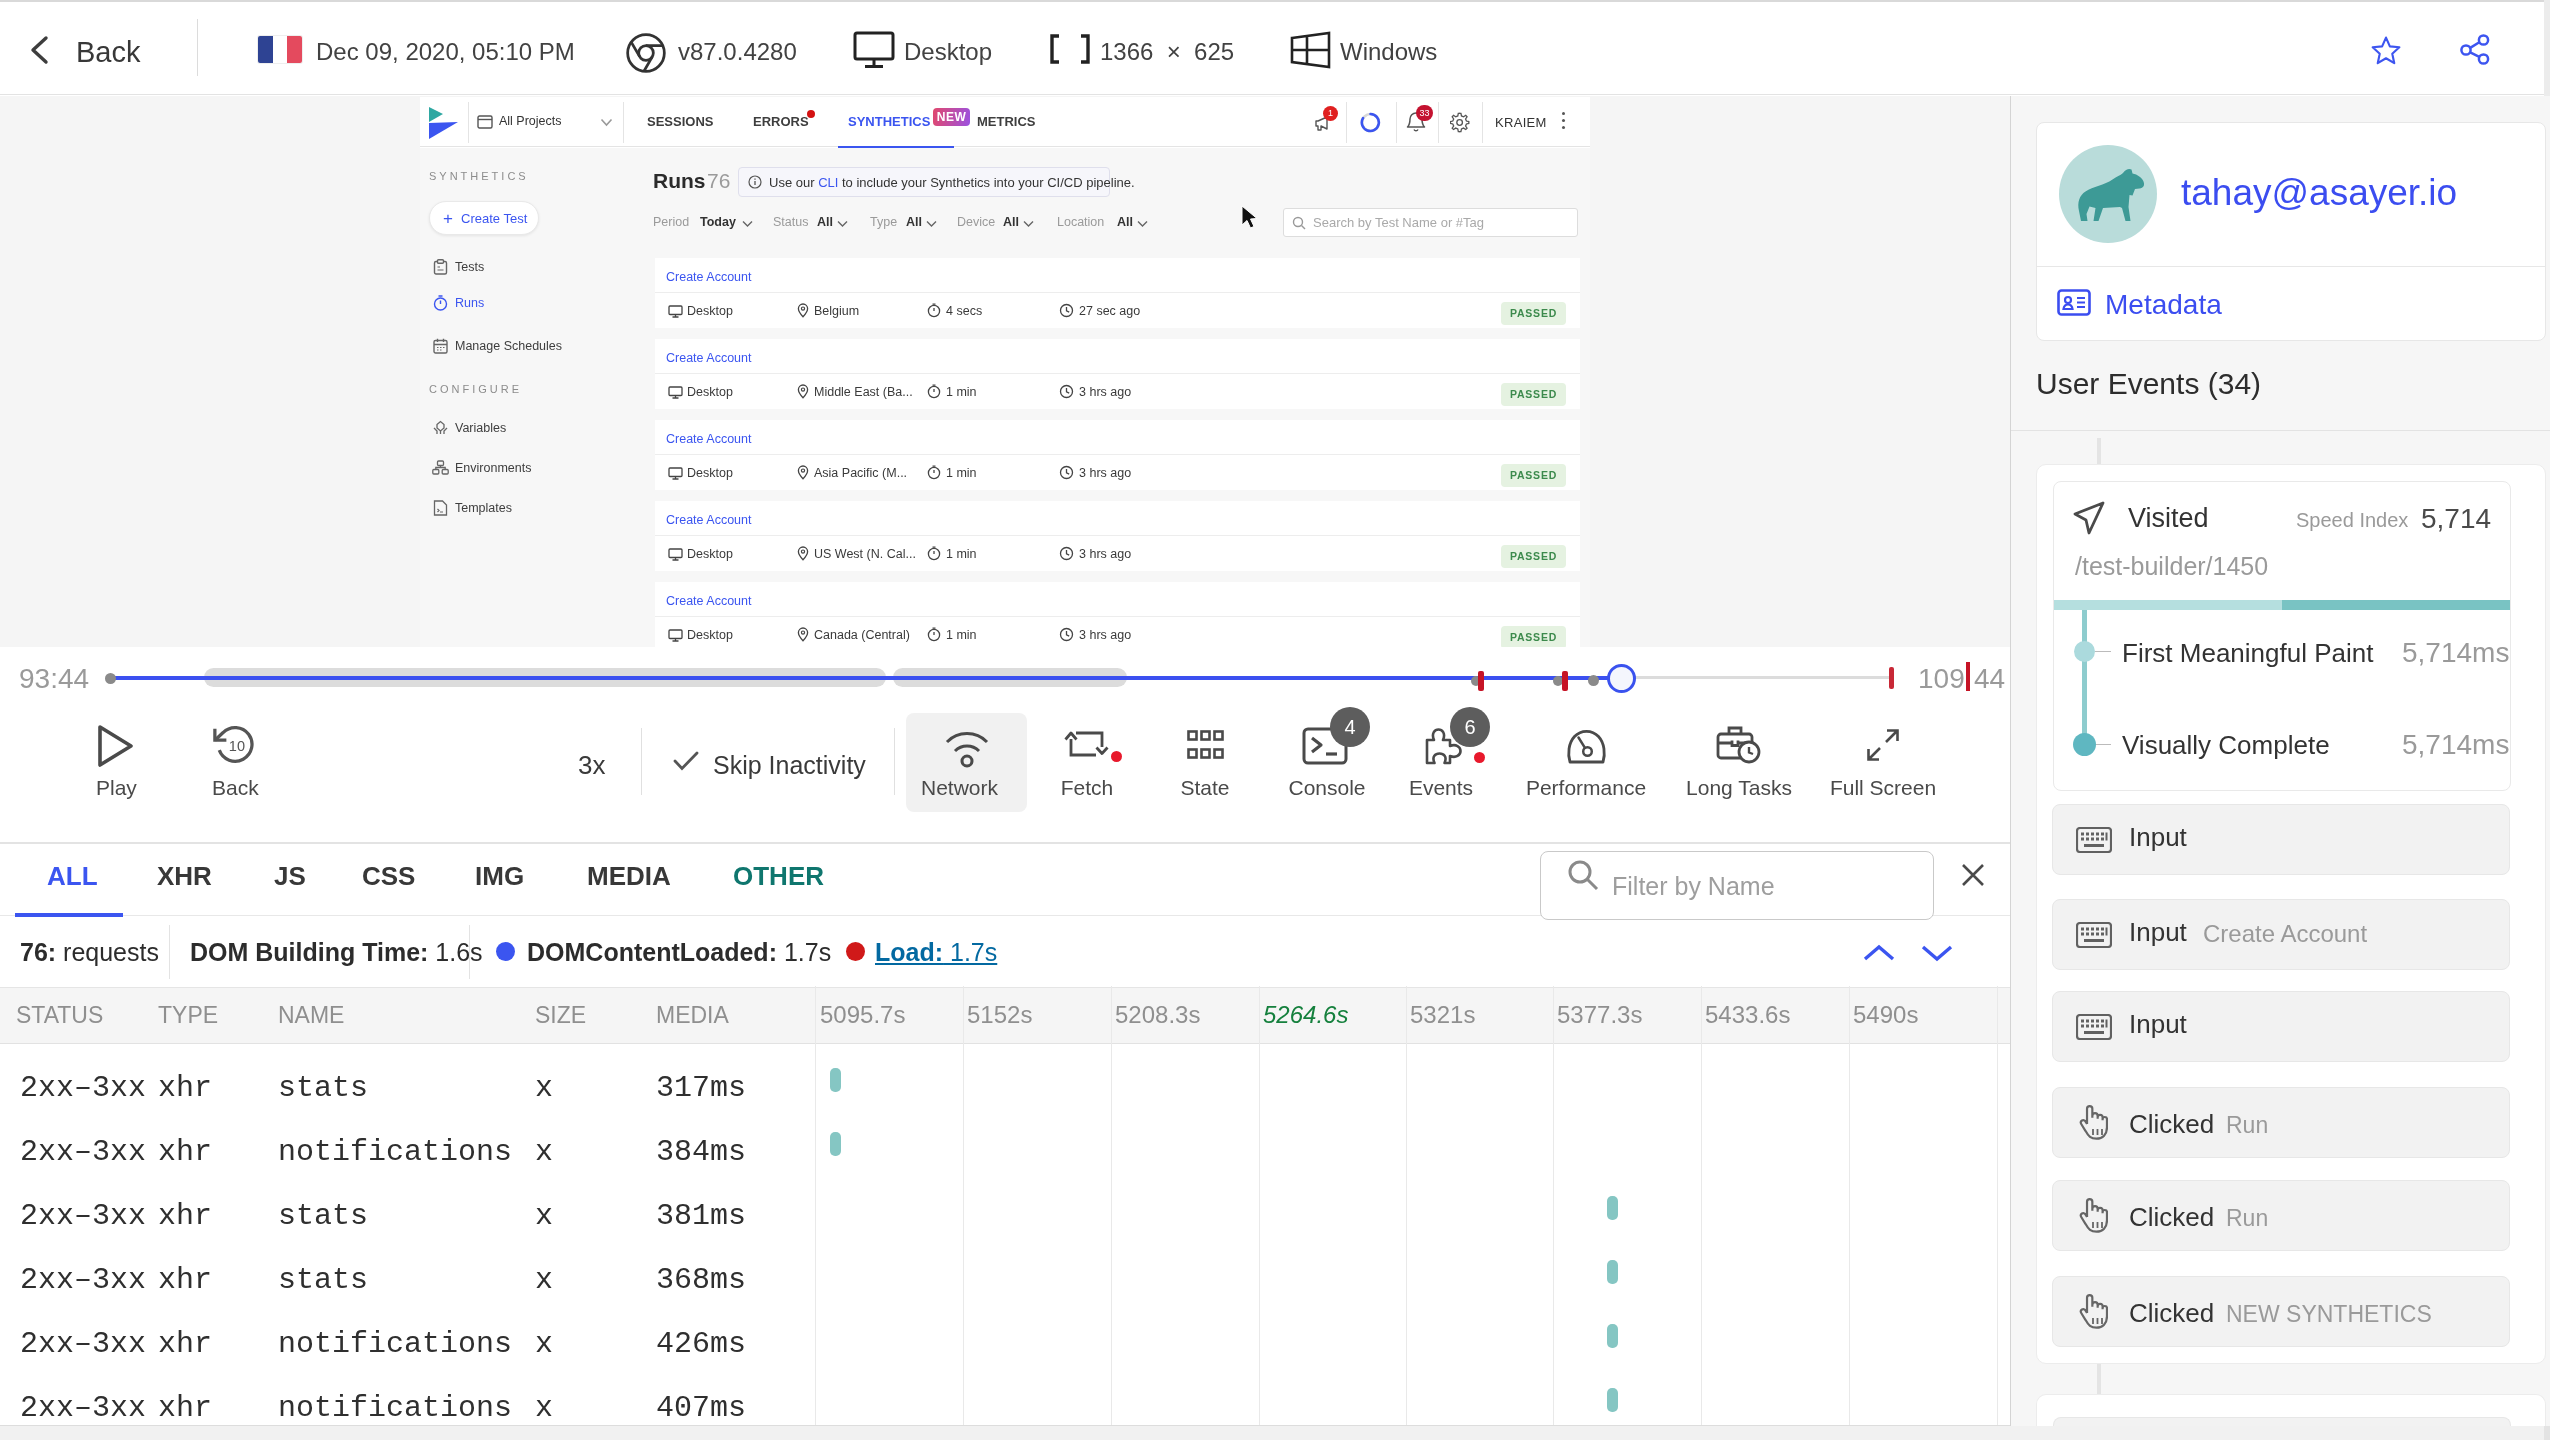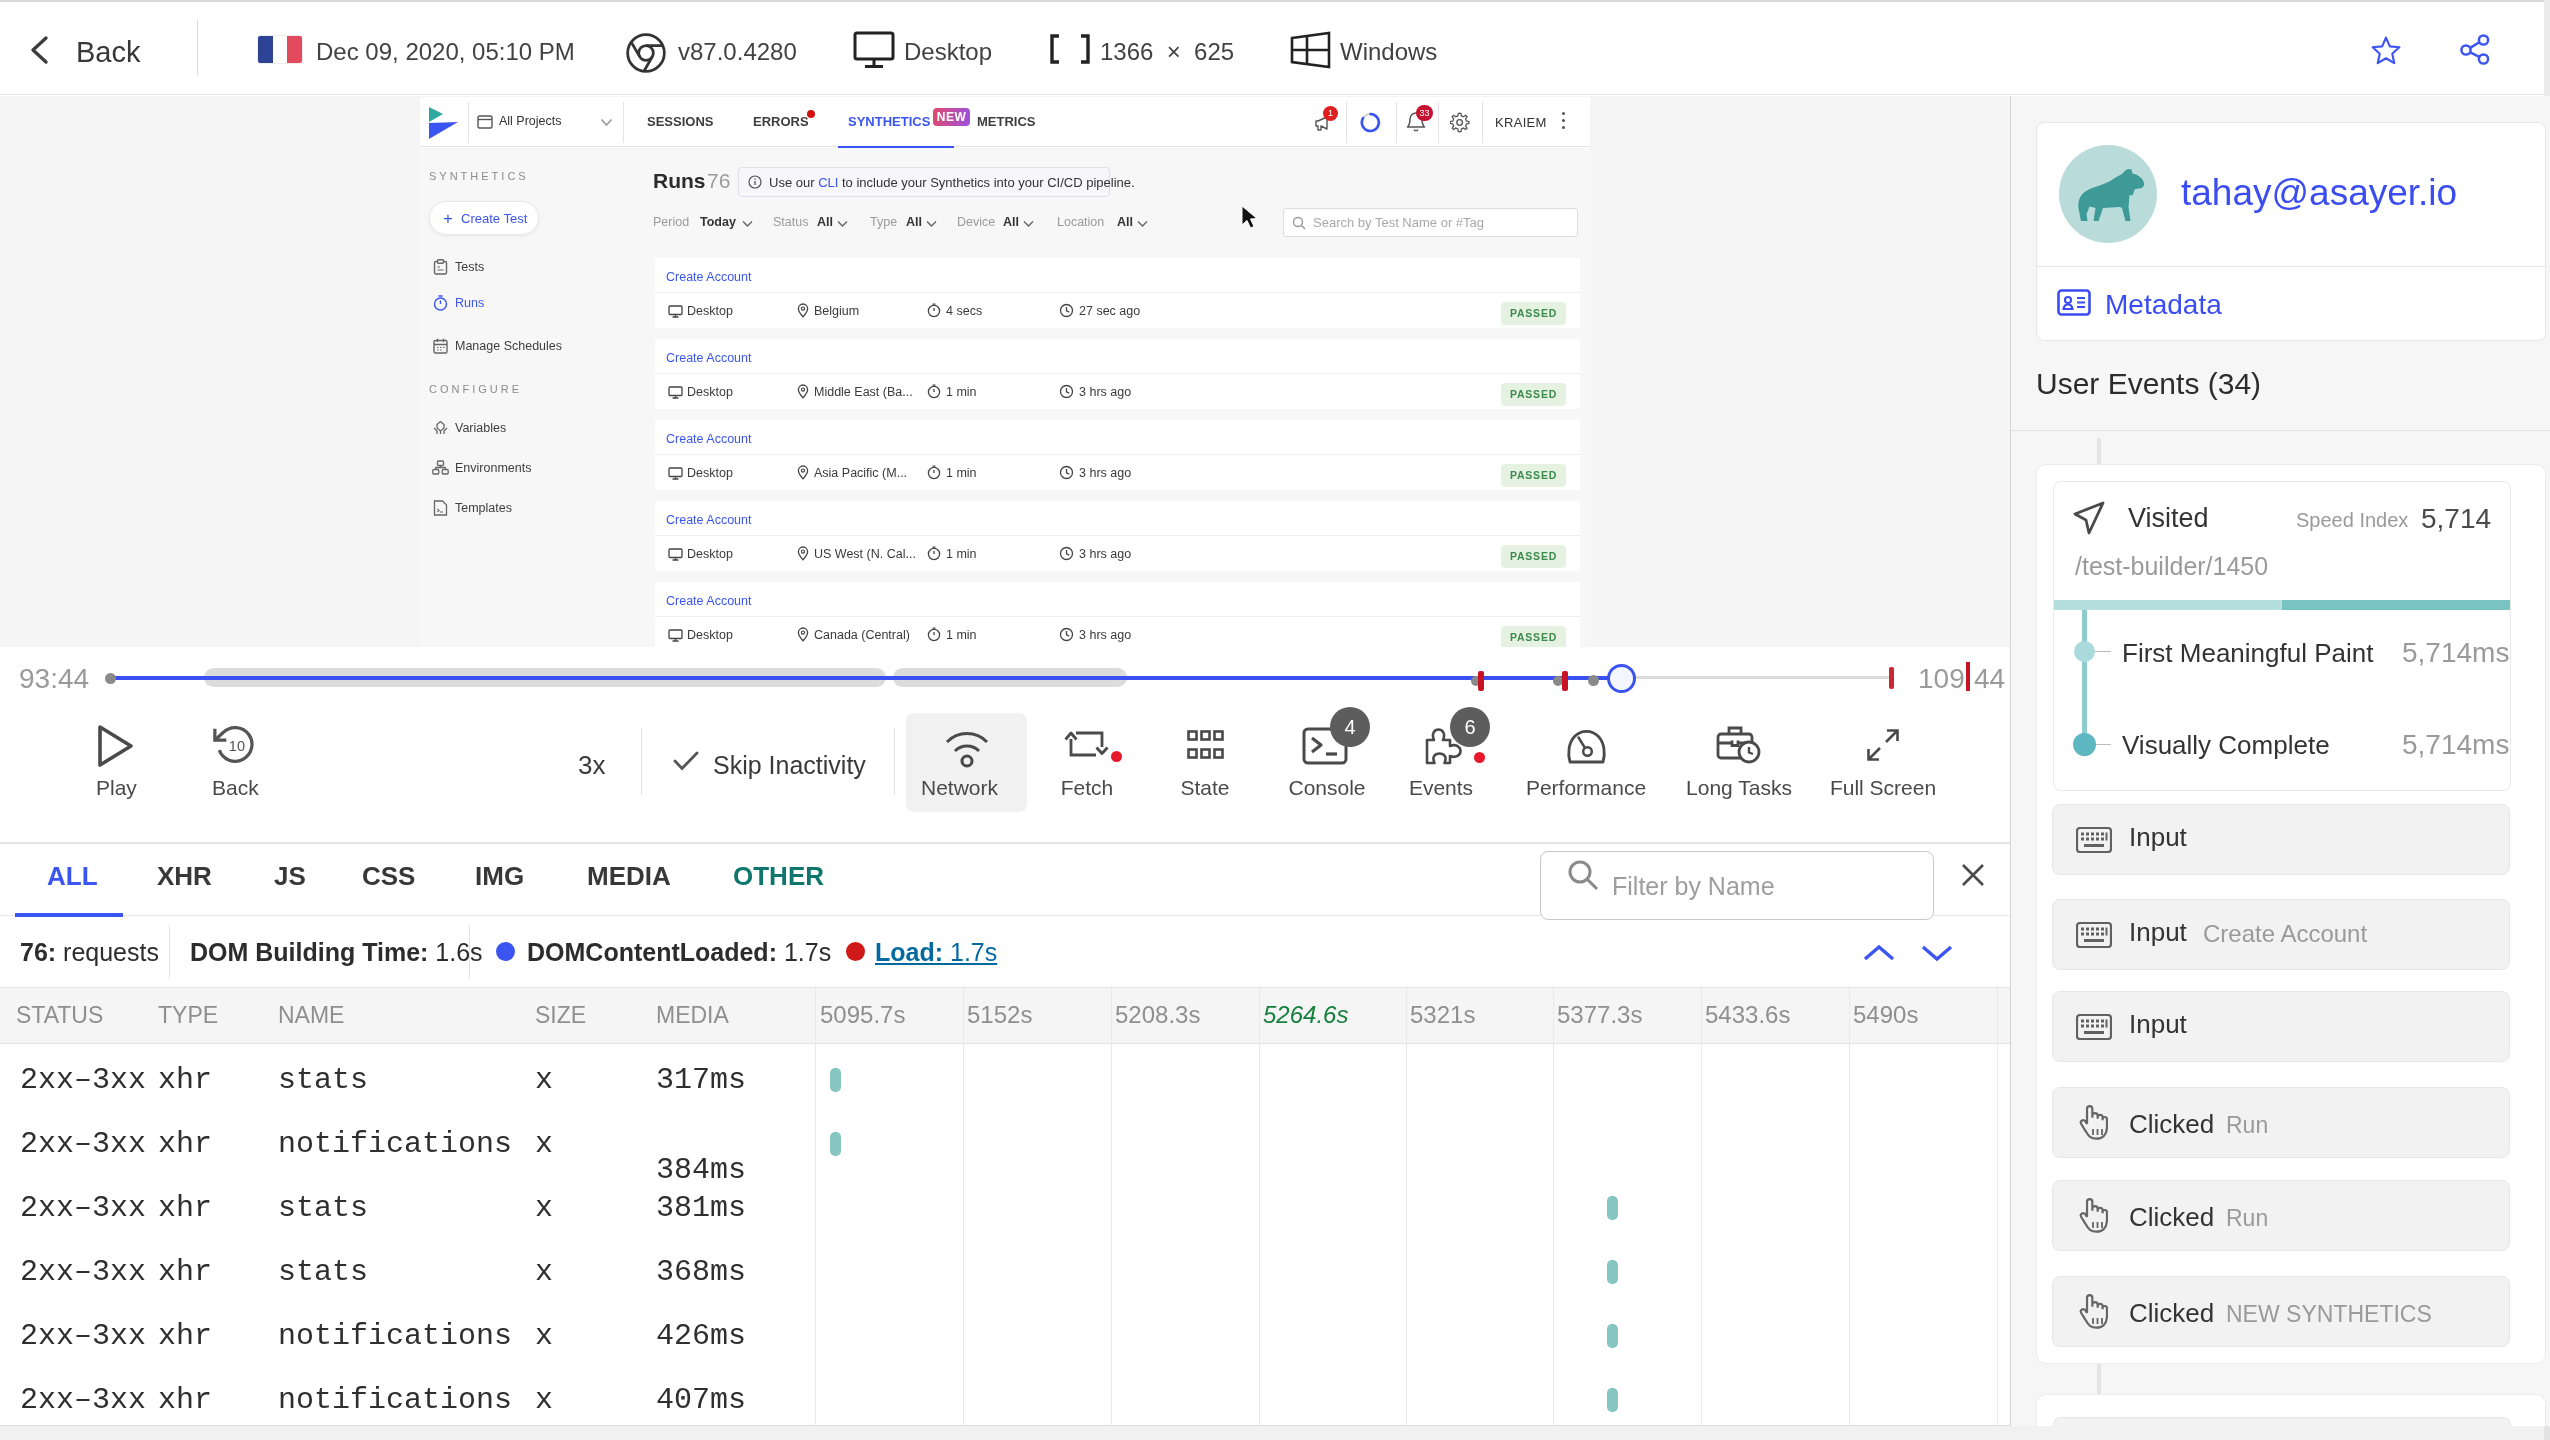--- a/index.html
+++ b/index.html
@@ -419,21 +419,21 @@
   </svg>
   <div class="abs" style="left:1659px;top:776px;width:160px;text-align:center;font-size:21px;color:#4a4a4a;white-space:nowrap;">Long Tasks</div>
 
   <svg class="abs" style="left:1866px;top:728px;" width="34" height="34" viewBox="0 0 34 34">
     <path d="M21 2.5 L31.5 2.5 L31.5 13 M13 31.5 L2.5 31.5 L2.5 21 M31 3 L20 14 M3 31 L14 20" fill="none" stroke="#4a4a4a" stroke-width="2.6"></path>
   </svg>
   <div class="abs" style="left:1803px;top:776px;width:160px;text-align:center;font-size:21px;color:#4a4a4a;white-space:nowrap;">Full Screen</div>
 </div>
 
 <div id="netpanel">
-  <style>.mono { font-family:"Liberation Mono", monospace; font-size:30px; color:#2f2f2f; }</style>
+  <style>.mono { font-family:"Liberation Mono", monospace; font-size:30px; color:#2f2f2f;margin-top:8px; }</style>
   <div class="abs" style="left:0;top:843px;width:2010px;height:582px;background:#fff;border-top:1px solid #e3e3e3;"></div>
   <div class="abs" style="left:47px;top:861px;font-size:26px;font-weight:bold;color:#3b55f0;">ALL</div>
   <div class="abs" style="left:157px;top:861px;font-size:26px;font-weight:bold;color:#383838;">XHR</div>
   <div class="abs" style="left:274px;top:861px;font-size:26px;font-weight:bold;color:#383838;">JS</div>
   <div class="abs" style="left:362px;top:861px;font-size:26px;font-weight:bold;color:#383838;">CSS</div>
   <div class="abs" style="left:475px;top:861px;font-size:26px;font-weight:bold;color:#383838;">IMG</div>
   <div class="abs" style="left:587px;top:861px;font-size:26px;font-weight:bold;color:#383838;">MEDIA</div>
   <div class="abs" style="left:733px;top:861px;font-size:26px;font-weight:bold;color:#0f766e;">OTHER</div>
   <div class="abs" style="left:0;top:915px;width:2010px;height:1px;background:#e8e8e8;"></div>
   <div class="abs" style="left:15px;top:913px;width:108px;height:4px;background:#3b55f0;"></div>
@@ -490,21 +490,21 @@
   <div class="abs mono" style="left:20px;top:1063px;">2xx–3xx</div>
   <div class="abs mono" style="left:158px;top:1063px;">xhr</div>
   <div class="abs mono" style="left:278px;top:1063px;">stats</div>
   <div class="abs mono" style="left:535px;top:1063px;">x</div>
   <div class="abs mono" style="left:656px;top:1063px;">317ms</div>
   <div class="abs" style="left:830px;top:1068px;width:11px;height:24px;border-radius:5px;background:#85c6c3;"></div>
   <div class="abs mono" style="left:20px;top:1127px;">2xx–3xx</div>
   <div class="abs mono" style="left:158px;top:1127px;">xhr</div>
   <div class="abs mono" style="left:278px;top:1127px;">notifications</div>
   <div class="abs mono" style="left:535px;top:1127px;">x</div>
-  <div class="abs mono" style="left:656px;top:1153px;text-align:right;">384ms</div>
+  <div class="abs mono" style="left:656px;top:1127px;text-align:right;">384ms</div>
   <div class="abs" style="left:830px;top:1132px;width:11px;height:24px;border-radius:5px;background:#85c6c3;"></div>
   <div class="abs mono" style="left:20px;top:1191px;">2xx–3xx</div>
   <div class="abs mono" style="left:158px;top:1191px;">xhr</div>
   <div class="abs mono" style="left:278px;top:1191px;">stats</div>
   <div class="abs mono" style="left:535px;top:1191px;">x</div>
   <div class="abs mono" style="left:656px;top:1191px;">381ms</div>
   <div class="abs" style="left:1607px;top:1196px;width:11px;height:24px;border-radius:5px;background:#85c6c3;"></div>
   <div class="abs mono" style="left:20px;top:1255px;">2xx–3xx</div>
   <div class="abs mono" style="left:158px;top:1255px;">xhr</div>
   <div class="abs mono" style="left:278px;top:1255px;">stats</div>

